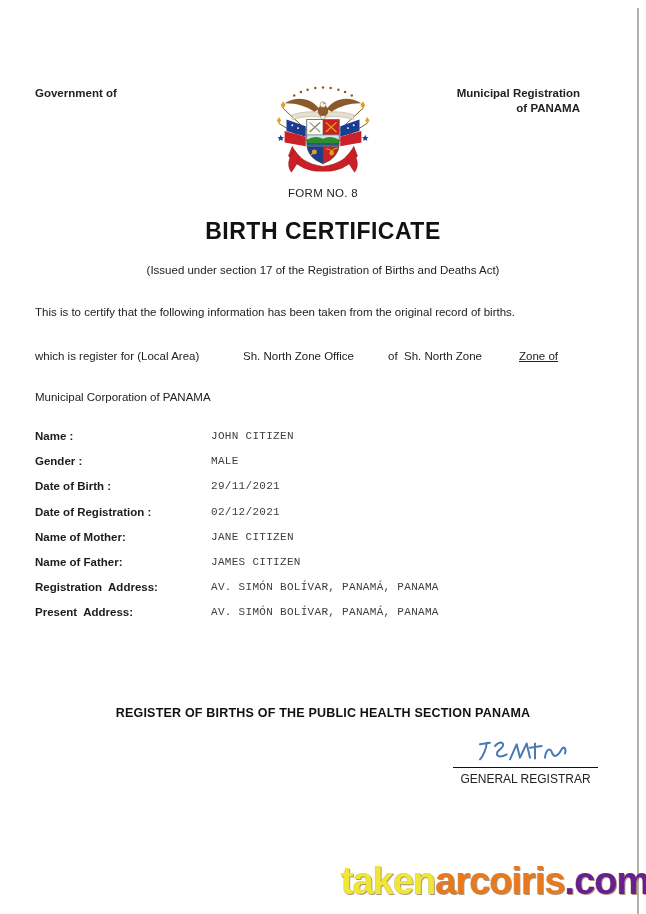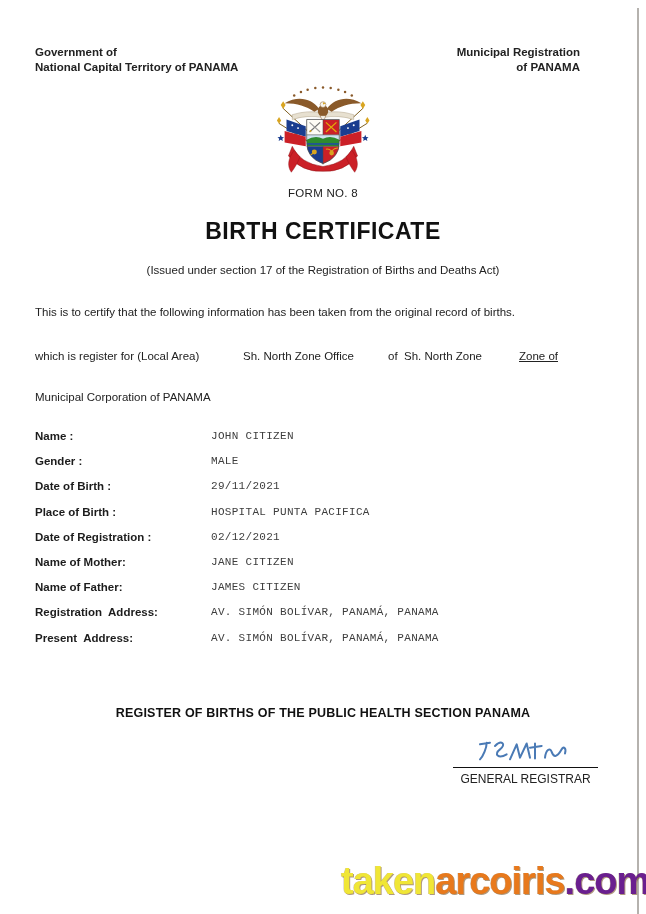--- a/index.html
+++ b/index.html
@@ -2,21 +2,21 @@
 <html><head>
 <meta charset="utf-8">
 <style>
   html,body{margin:0;padding:0;}
   body{
     width:646px;height:914px;position:relative;background:#ffffff;
     font-family:"Liberation Sans",sans-serif;color:#1a1a1a;overflow:hidden;
   }
   .abs{position:absolute;}
   
-  .hdr{font-size:11.5px;font-weight:bold;line-height:1.3;color:#222;}
+  .hdr{font-size:11.5px;font-weight:bold;line-height:1.3;color:#222;margin-top:41px;}
   .hdr-left{left:35px;top:45px;text-align:left;}
   .hdr-right{right:66px;top:45px;text-align:right;}
   
   .crest{left:50%;top:83px;transform:translateX(-50%);width:96px;height:96px;}
   
   .center-line{left:0;width:646px;text-align:center;}
   .form-no{top:187px;font-size:11.5px;letter-spacing:.3px;color:#222;}
   .title{top:218px;font-size:23px;font-weight:bold;letter-spacing:.5px;color:#111;}
   .subtitle{top:264px;font-size:11.5px;color:#222;}
   
@@ -44,21 +44,20 @@
     white-space:nowrap;font-family:"Liberation Sans",sans-serif;
     text-shadow:1px 1px 0 rgba(110,70,20,.55), -0.5px -0.5px 0 rgba(110,70,20,.35);
   }
   .wm1,.wm2,.wm3{display:inline;}
 </style>
 </head>
 <body>
 
 <div class="abs hdr hdr-left">
   <div>Government of</div>
-  <div>National Capital Territory of PANAMA</div>
 </div>
 <div class="abs hdr hdr-right">
   <div>Municipal Registration</div>
   <div>of PANAMA</div>
 </div>
 
 <svg class="abs crest" viewBox="0 0 100 100">
 
   <g fill="#8a5a2a">
     <circle cx="20" cy="13" r="1.3"></circle>
@@ -166,24 +165,20 @@
   </div>
   <div class="frow">
     <span class="flabel">Gender :</span>
     <span class="fvalue">MALE</span>
   </div>
   <div class="frow">
     <span class="flabel">Date of Birth :</span>
     <span class="fvalue">29/11/2021</span>
   </div>
   <div class="frow">
-    <span class="flabel">Place of Birth :</span>
-    <span class="fvalue">HOSPITAL PUNTA PACIFICA</span>
-  </div>
-  <div class="frow">
     <span class="flabel">Date of Registration :</span>
     <span class="fvalue">02/12/2021</span>
   </div>
   <div class="frow">
     <span class="flabel">Name of Mother:</span>
     <span class="fvalue">JANE CITIZEN</span>
   </div>
   <div class="frow">
     <span class="flabel">Name of Father:</span>
     <span class="fvalue">JAMES CITIZEN</span>

